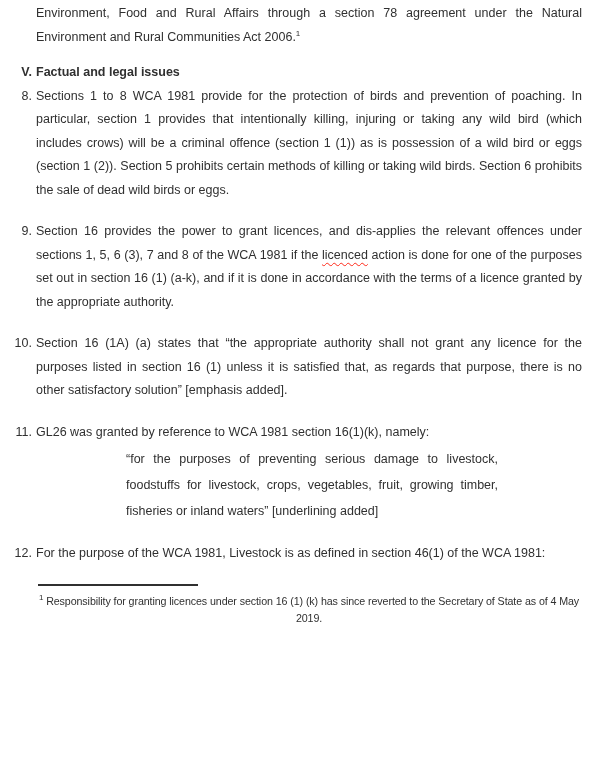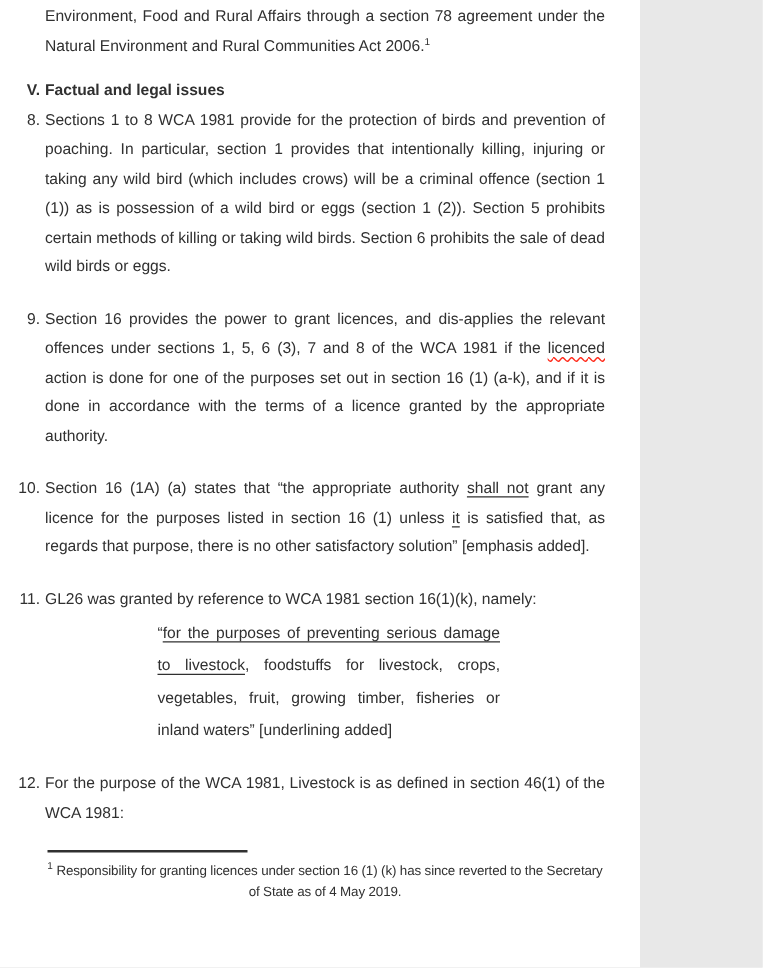--- a/index.html
+++ b/index.html
@@ -3,21 +3,21 @@
 <meta charset="utf-8">
 <style>
   :root {
     --background: #ffffff;
     --text: #303030;
     --spellcheck-red: #ff2a1a;
   }
   * { margin: 0; padding: 0; box-sizing: border-box; }
   html, body { background: #e8e8e8; }
   .page {
-    width: 512px;
+    width: 610px;
     height: 774px;
     background: var(--background);
     color: var(--text);
     font-family: "Liberation Sans", "DejaVu Sans", sans-serif;
     font-size: 12.5px;
     line-height: 23.5px;
     text-align: justify;
     padding: 2px 28px 0 36px;
     overflow: hidden;
     position: relative;
@@ -47,21 +47,21 @@
   .heading .num { font-weight: bold; }
   .quote {
     margin: 2px 84px 2px 90px;
     line-height: 26px;
   }
   .seg-sup {
     vertical-align: super;
     font-size: 8px;
     line-height: 0;
   }
-  .seg-underline { text-decoration: underline; text-underline-offset: 3px; }
+  .seg-underline { text-underline-offset: 3px; }
   .seg-spellcheck {
     text-decoration: underline;
     text-decoration-style: wavy;
     text-decoration-color: var(--spellcheck-red);
     text-decoration-thickness: 1px;
     text-underline-offset: 3px;
   }
   .footnote-sep {
     border: none;
     border-top: 2px solid var(--text);

